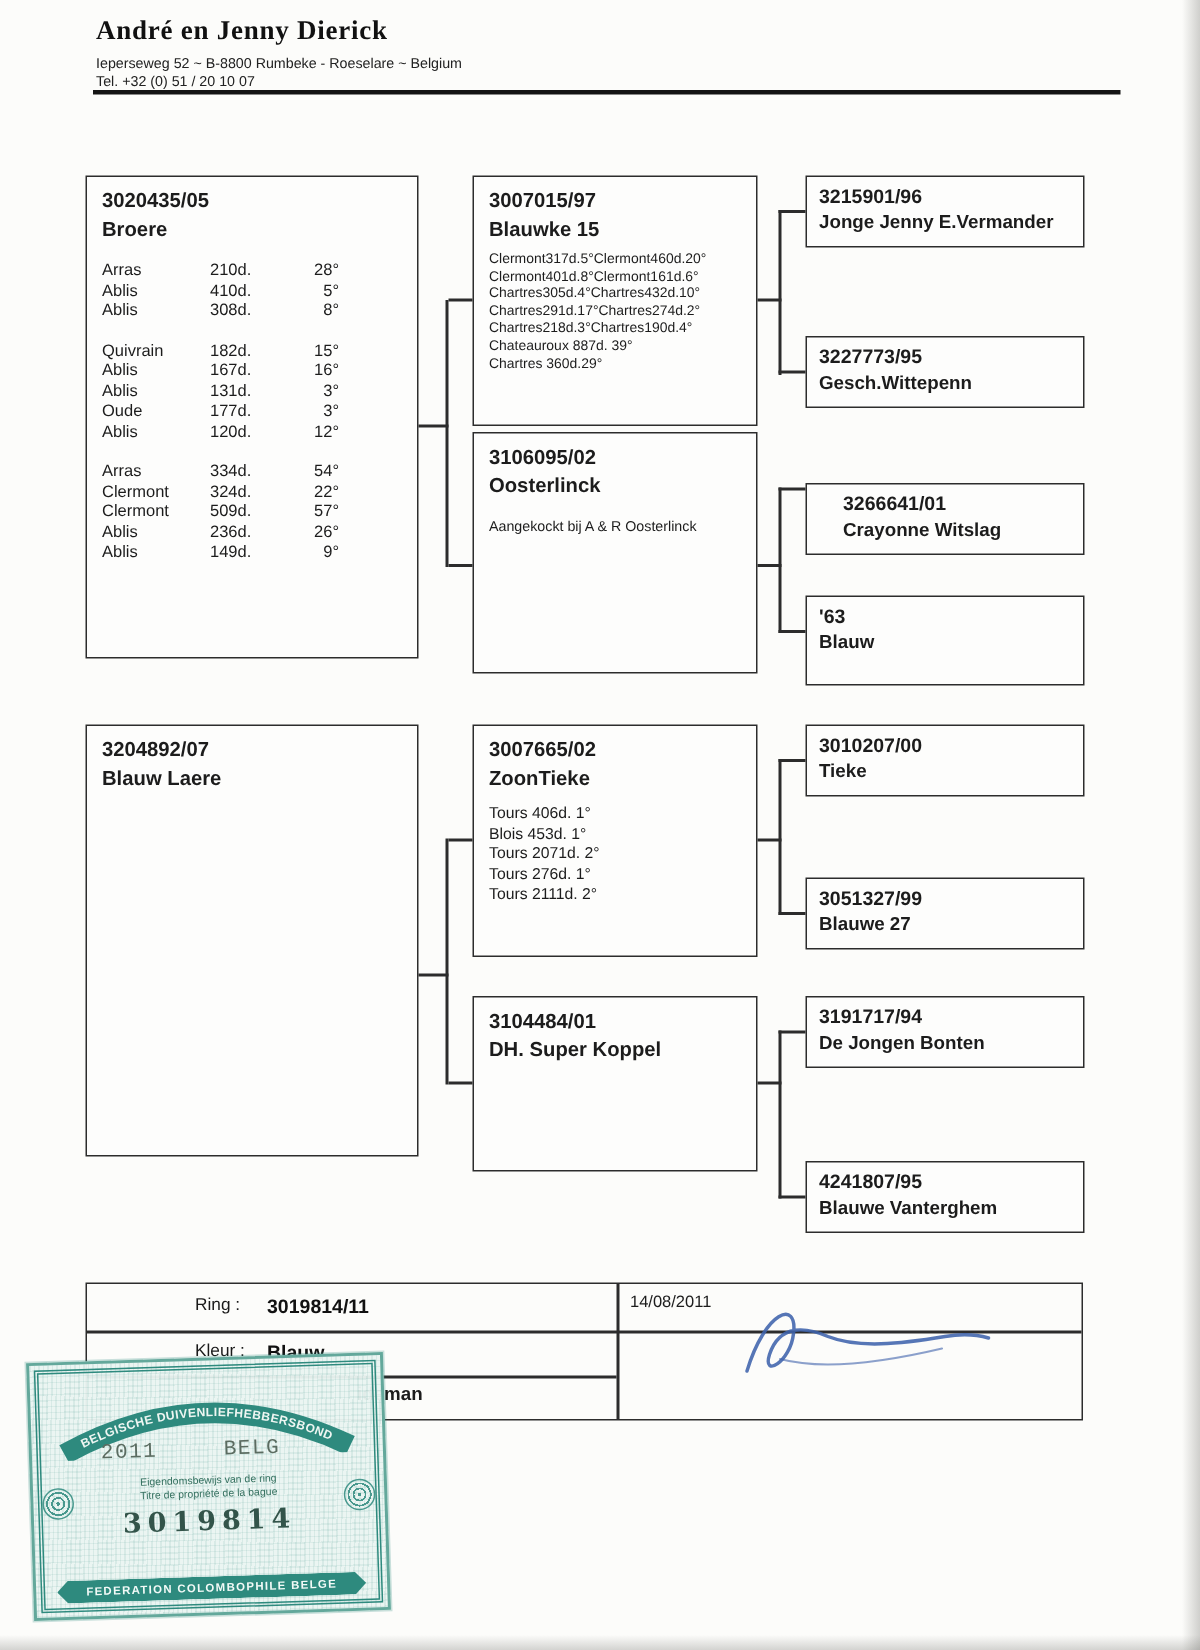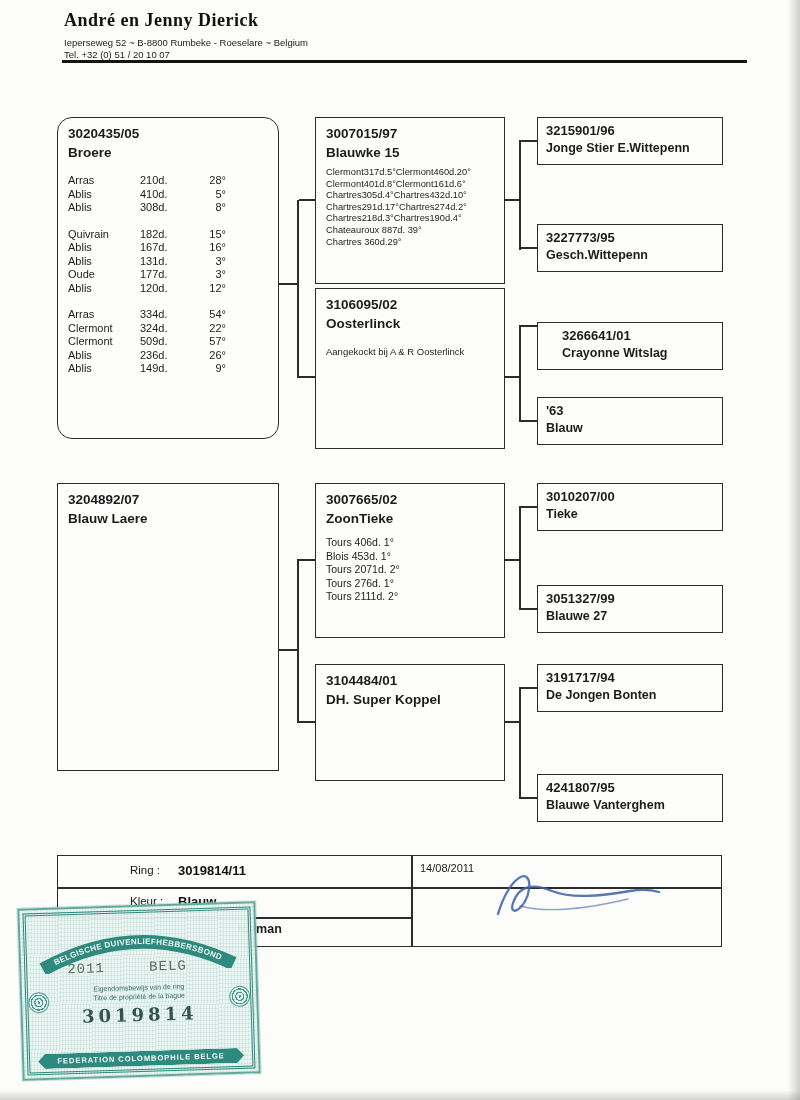--- a/index.html
+++ b/index.html
@@ -85,21 +85,21 @@
 </head>
 <body>
 
 <div class="page">
 
   <div class="hdr-title">André en Jenny Dierick</div>
   <div class="hdr-address">Ieperseweg 52  ~  B-8800  Rumbeke - Roeselare ~ Belgium</div>
   <div class="hdr-phone">Tel. +32 (0) 51 / 20 10 07</div>
   <div class="hdr-rule"></div>
 
-  <div class="box" style="left:57px; top:117px; width:222px; height:322px;border-radius:15px;">
+  <div class="box" style="left:57px; top:117px; width:222px; height:322px;">
     <div class="box-id">3020435/05</div>
     <div class="box-name">Broere</div>
     <div class="res-groups">
       <div class="res-group">
 
           <div class="res-row">
             <span class="res-name">Arras</span>
             <span class="res-dist">210d.</span>
             <span class="res-pos">28°</span>
           </div>
@@ -225,31 +225,31 @@
       </div>
   </div>
 
   <div class="box" style="left:315px; top:664px; width:190px; height:117px;">
     <div class="box-id">3104484/01</div>
     <div class="box-name">DH. Super Koppel</div>
   </div>
 
   <div class="box ggp" style="left:537px; top:117px; width:186px; height:48px; padding:5px 8px;">
     <div class="box-id">3215901/96</div>
-    <div class="box-name">Jonge Stier E.Wittepenn</div>
+    <div class="box-name">Jonge Jenny E.Vermander</div>
   </div>
   <div class="box ggp" style="left:537px; top:224px; width:186px; height:48px; padding:5px 8px;">
     <div class="box-id">3227773/95</div>
     <div class="box-name">Gesch.Wittepenn</div>
   </div>
   <div class="box ggp" style="left:537px; top:302px; width:186px; height:48px; padding:5px 24px;margin-top:20px;">
     <div class="box-id">3266641/01</div>
     <div class="box-name">Crayonne Witslag</div>
   </div>
-  <div class="box ggp" style="left:537px; top:397px; width:186px; height:48px; padding:5px 8px;">
+  <div class="box ggp" style="left:537px; top:397px; width:186px; height:60px; padding:5px 8px;">
     <div class="box-id">'63</div>
     <div class="box-name">Blauw</div>
   </div>
   <div class="box ggp" style="left:537px; top:483px; width:186px; height:48px; padding:5px 8px;">
     <div class="box-id">3010207/00</div>
     <div class="box-name">Tieke</div>
   </div>
   <div class="box ggp" style="left:537px; top:585px; width:186px; height:48px; padding:5px 8px;">
     <div class="box-id">3051327/99</div>
     <div class="box-name">Blauwe 27</div>

